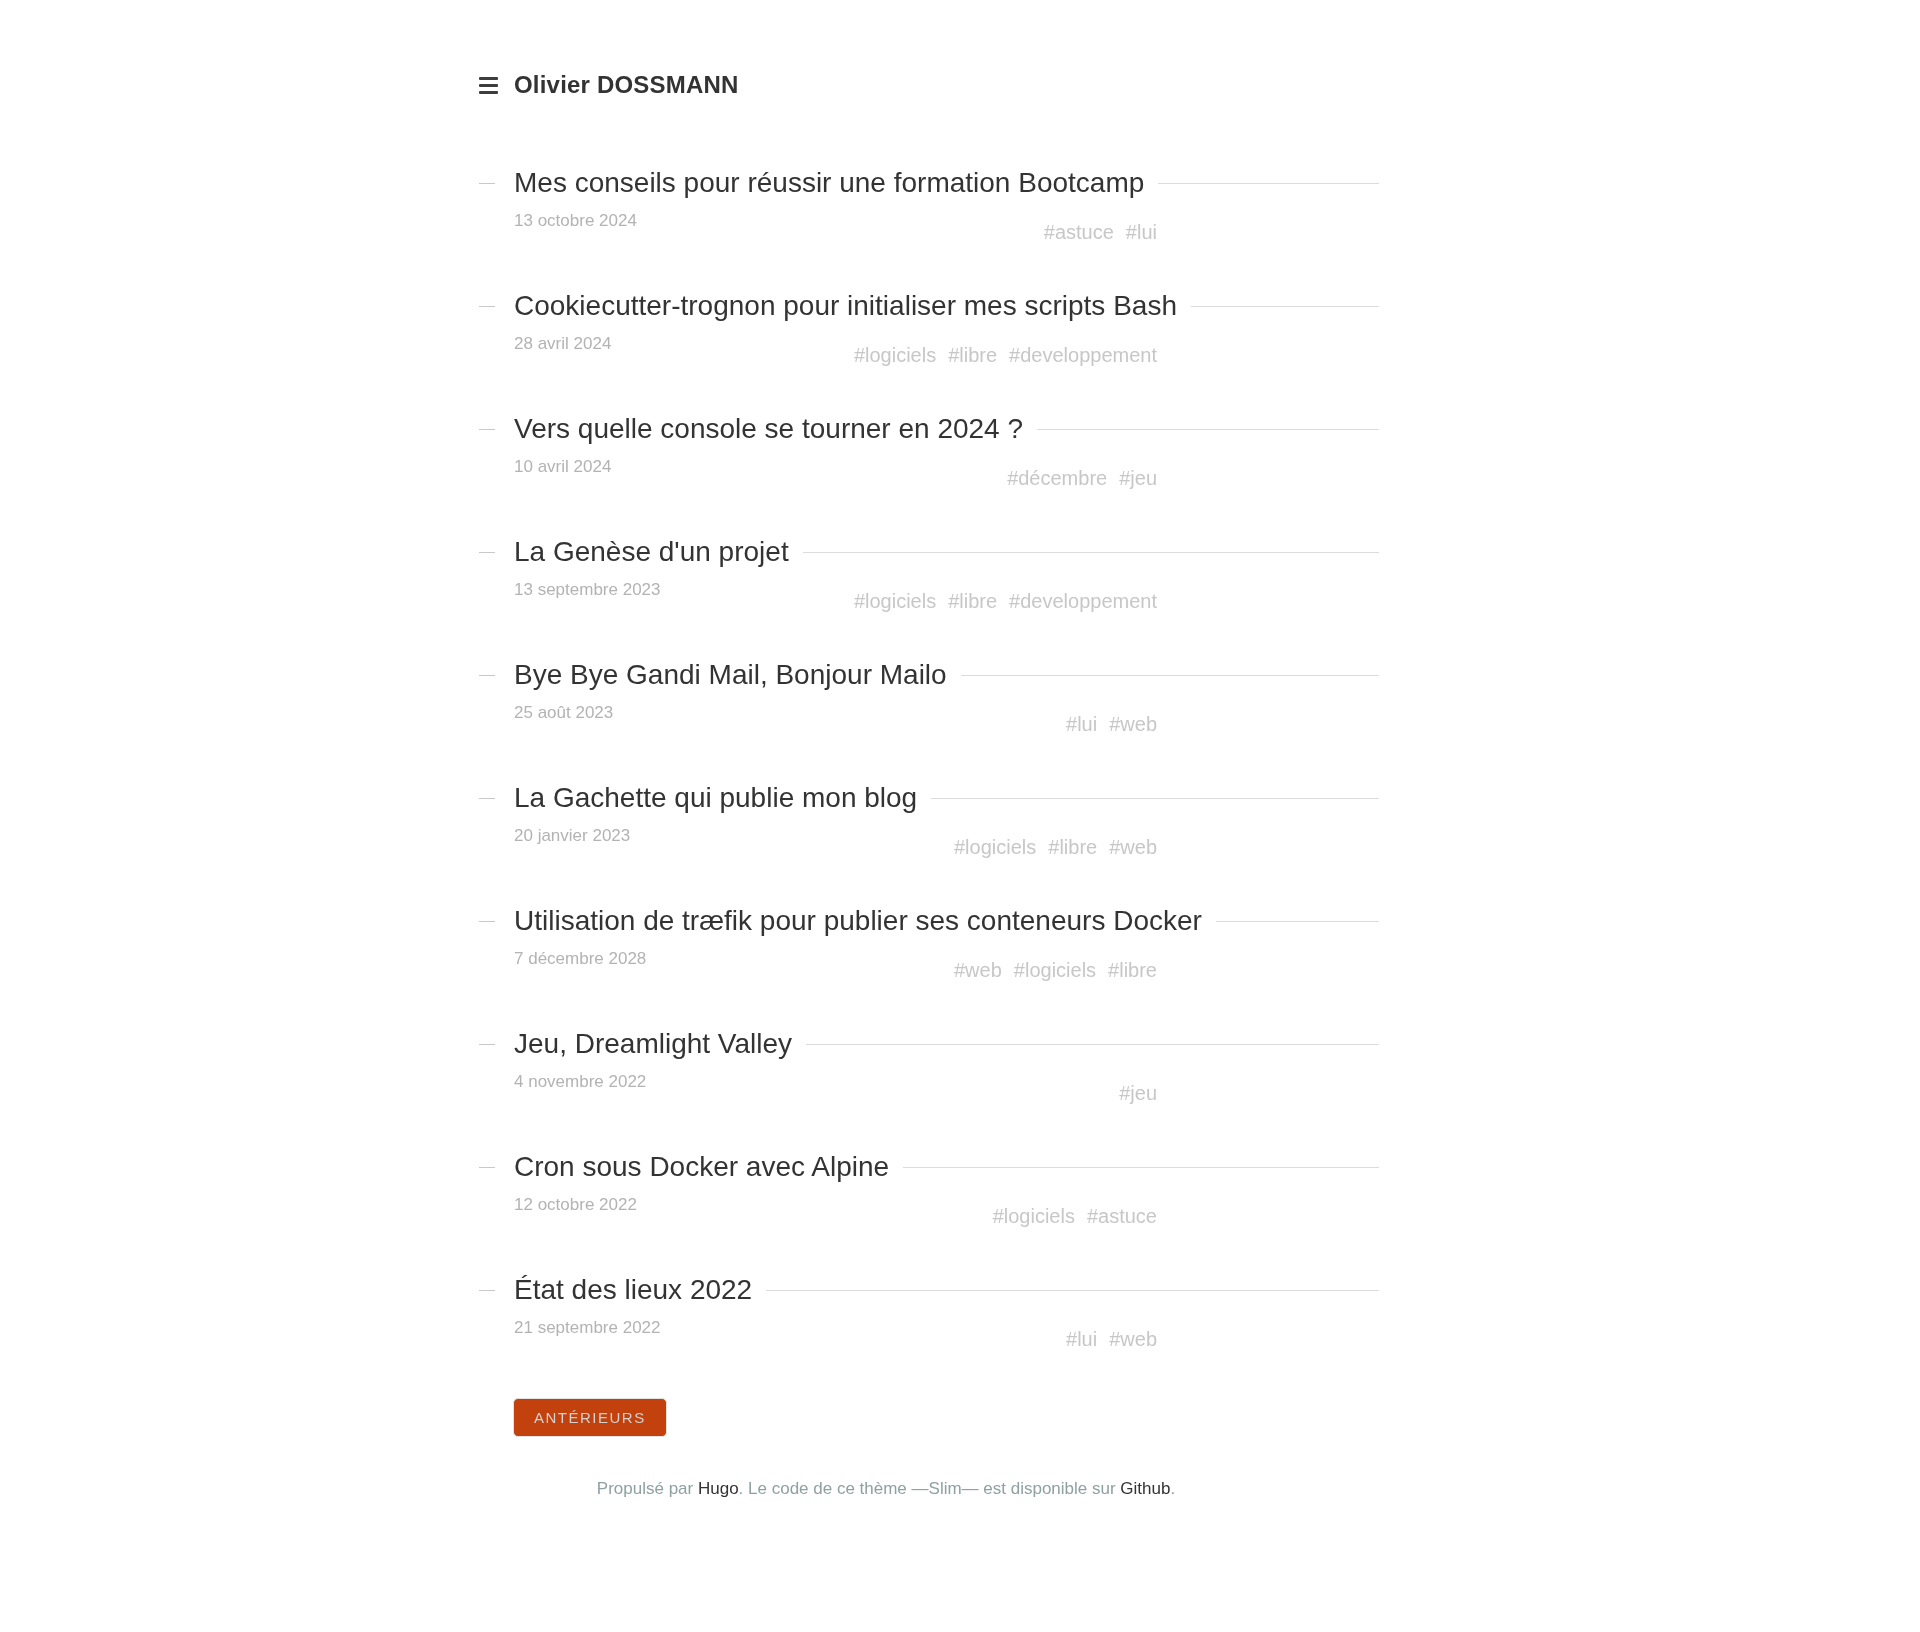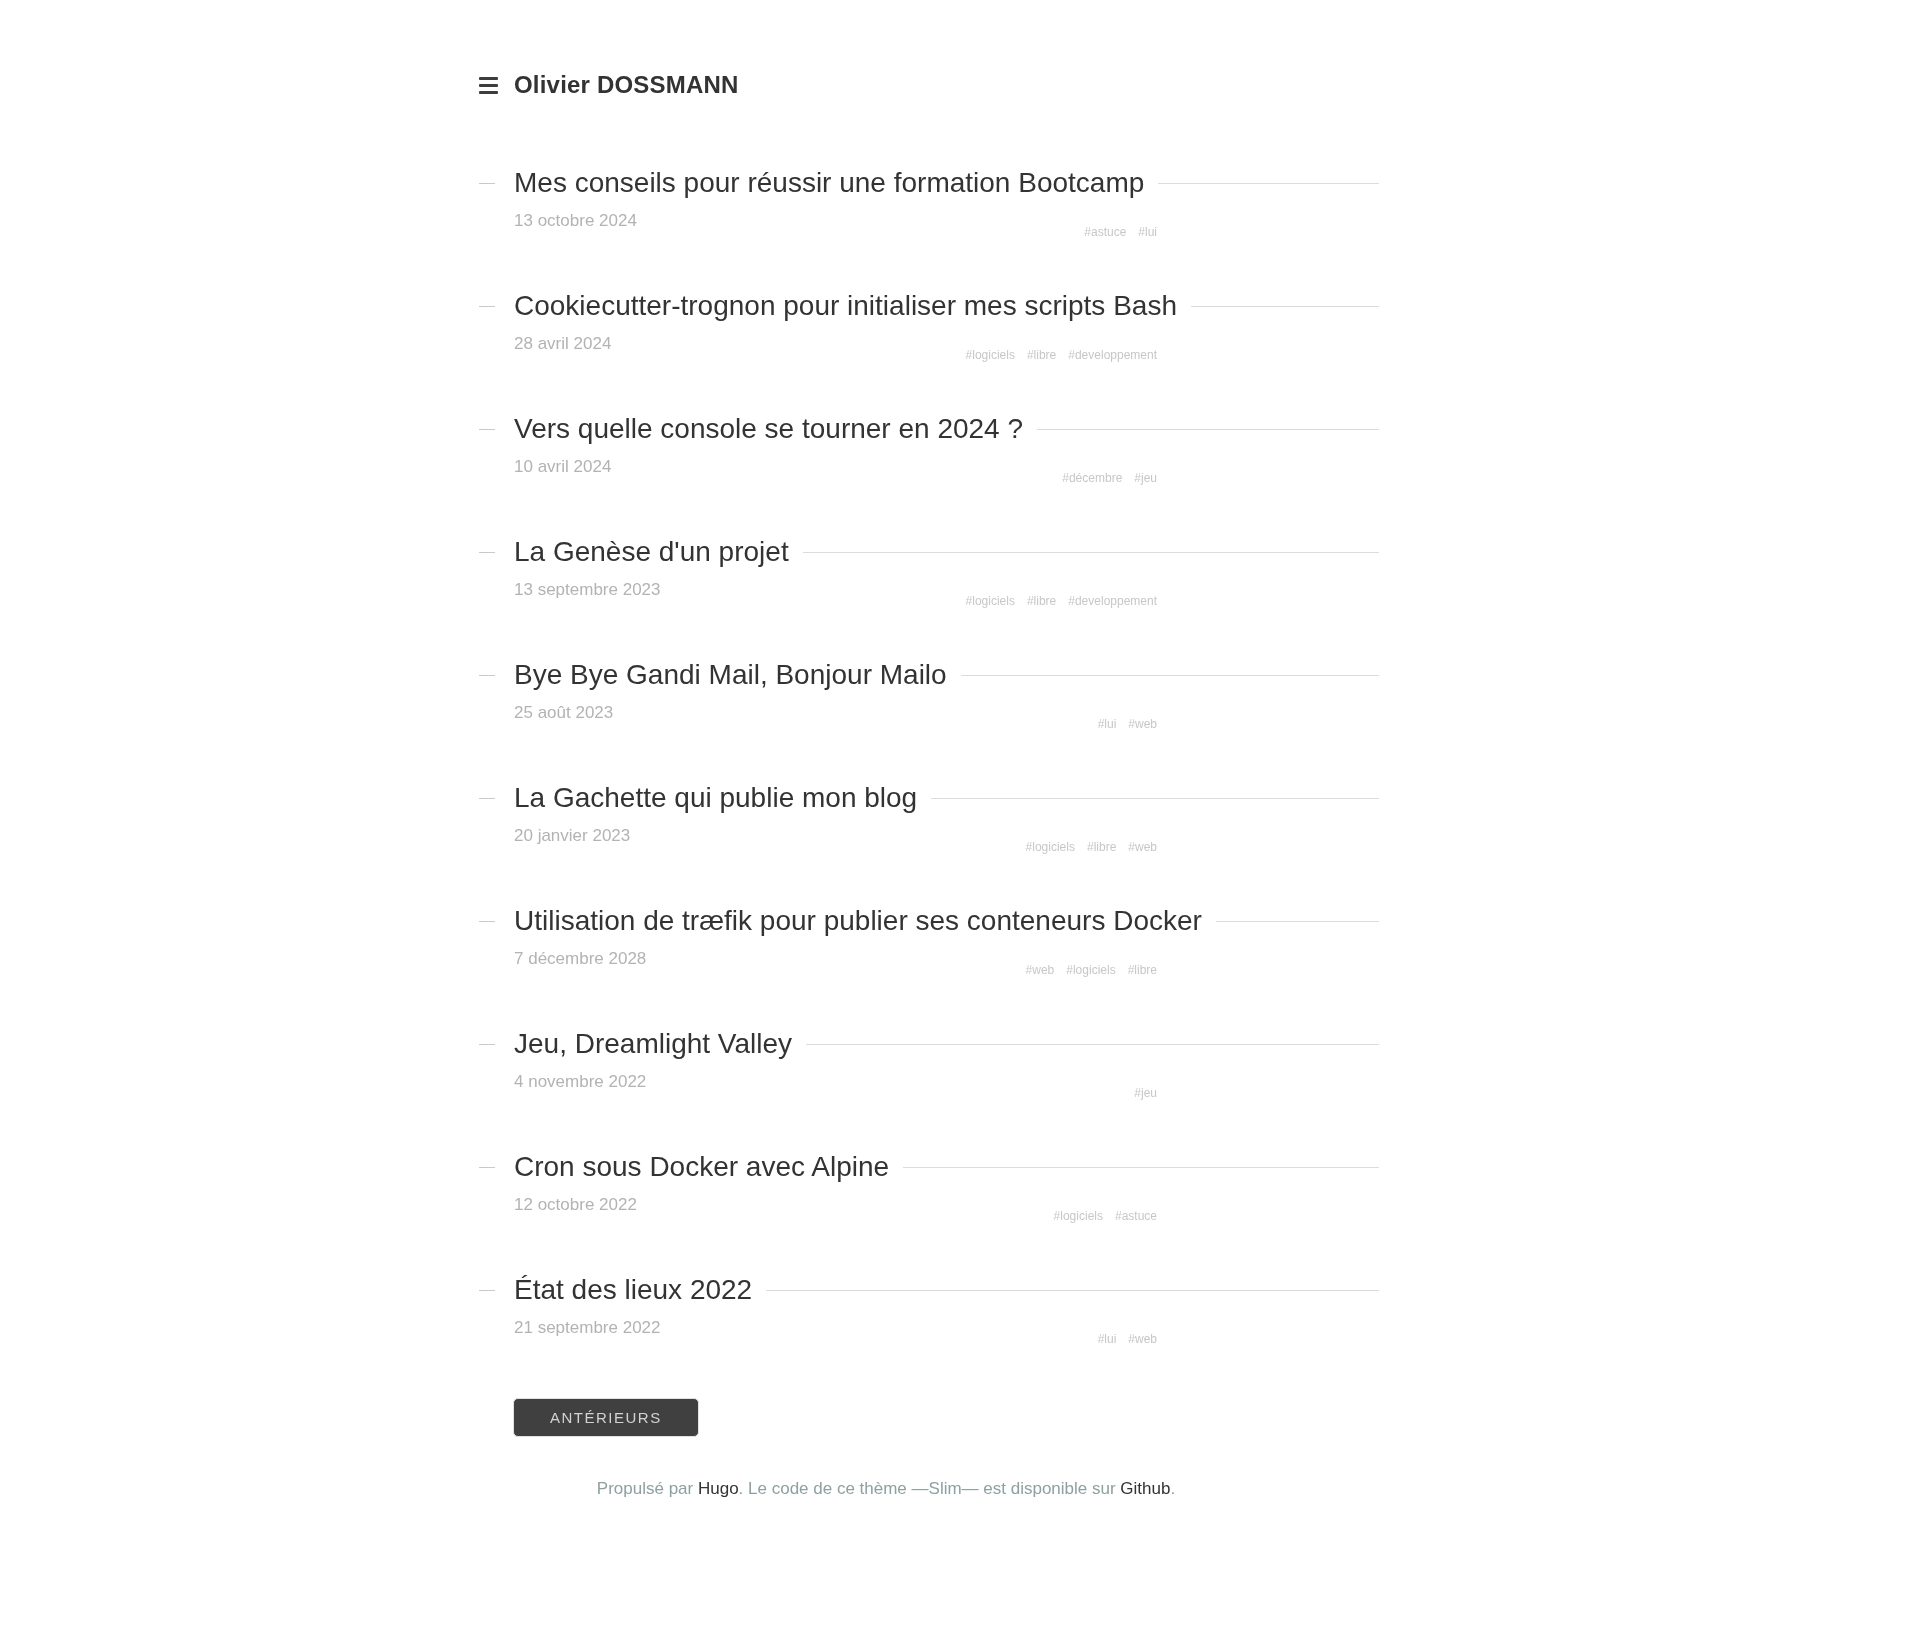--- a/index.html
+++ b/index.html
@@ -84,42 +84,42 @@
   }
   .post-date {
     font-size: 17px;
     color: #b3b3b3;
     line-height: 24px;
   }
   .post-tags {
     margin-right: 222px;
     position: relative;
     top: 12px;
-    font-size: 12px;
+    font-size: 20px;
     line-height: 22px;
     text-align: right;
     white-space: nowrap;
   }
   .post-tags .tag {
     color: #c7c7c7;
     margin-left: 12px;
   }
   .post-tags .tag:first-child { margin-left: 0; }
 
   
   .pagination { margin-top: 58px; padding-left: 34px; }
   .older-btn {
     display: inline-block;
     border: 1px solid #e2e2e2;
     border-radius: 5px;
-    padding: 10px 36px;
+    padding: 10px 20px;
     font-size: 15px;
     letter-spacing: 1.5px;
     color: #d2d2d2;
-    background: #404040;
+    background: #c2410c;
   }
 
   
   .site-footer {
     margin-top: 42px;
     padding-bottom: 26px;
     width: 1772px;
     text-align: center;
     font-size: 17px;
     color: #8fa0a0;

